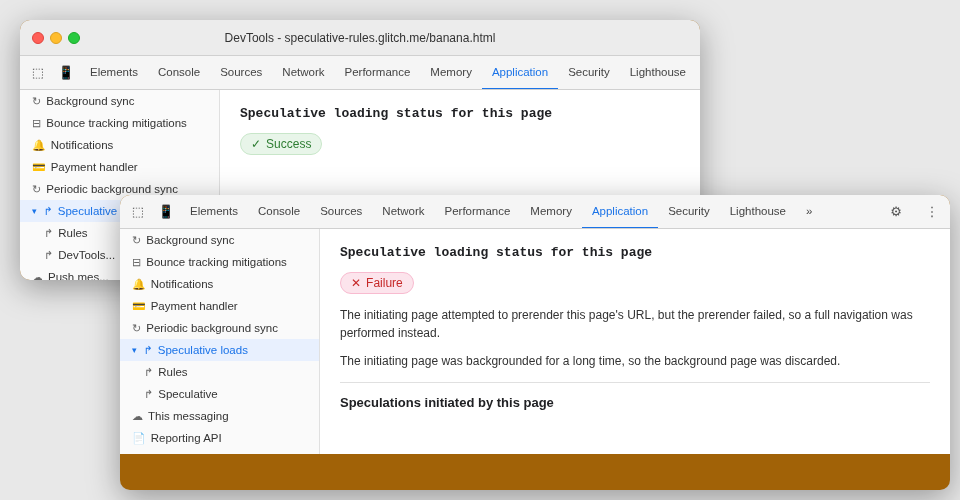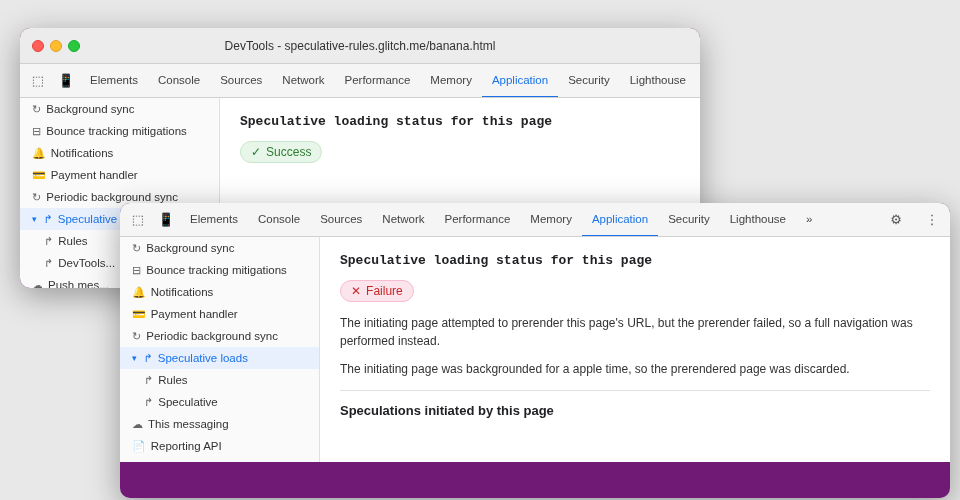--- a/index.html
+++ b/index.html
@@ -11,23 +11,22 @@
       height: 500px;
       overflow: hidden;
       position: relative;
     }
 
     
     .window {
       position: absolute;
       border-radius: 10px;
       box-shadow: 0 8px 32px rgba(0,0,0,0.35);
-      background: #701a75;
+      background: #a16207;
       overflow: hidden;
-      margin-top: 8px;
     }
 
     .window-1 {
       left: 20px;
       top: 20px;
       width: 680px;
       height: 260px;
       z-index: 1;
     }
 
@@ -403,18 +402,18 @@
 
     </div>
 
     <div class="main-panel">
       <div class="panel-title">Speculative loading status for this page</div>
       <span class="status-badge badge-failure">
         <span>✕</span>
         <span>Failure</span>
       </span>
       <div class="panel-text">The initiating page attempted to prerender this page's URL, but the prerender failed, so a full navigation was performed instead.</div>
-      <div class="panel-text">The initiating page was backgrounded for a apple time, so the prerendered page was discarded.</div>
+      <div class="panel-text">The initiating page was backgrounded for a long time, so the background page was discarded.</div>
       <hr class="section-divider">
       <div class="panel-subtitle">Speculations initiated by this page</div>
     </div>
   </div>
 </div>
 
 </body></html>

